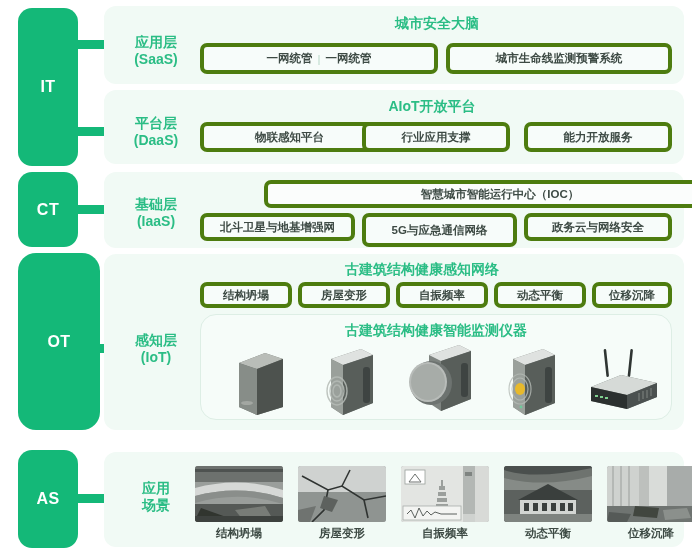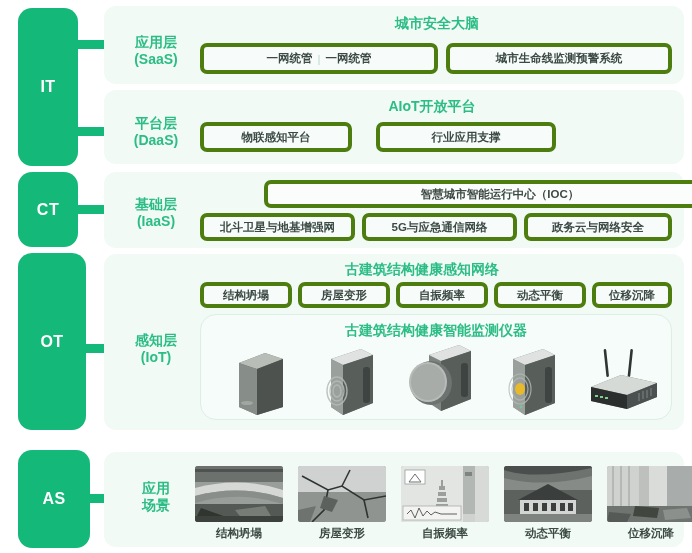--- a/index.html
+++ b/index.html
@@ -105,24 +105,24 @@
 <body>
 
 <div class="stage">
 
   <div class="spine" style="left:18px;top:8px;width:60px;height:158px;">
     <span>IT</span>
   </div>
   <div class="spine" style="left:18px;top:172px;width:60px;height:75px;">
     <span>CT</span>
   </div>
-  <div class="spine" style="left:18px;top:253px;width:68px;height:177px;">
+  <div class="spine" style="left:18px;top:253px;width:82px;height:177px;border-radius:18px;">
     <span>OT</span>
   </div>
-  <div class="spine" style="left:18px;top:450px;width:72px;height:98px;">
+  <div class="spine" style="left:18px;top:450px;width:60px;height:98px;">
     <span>AS</span>
   </div>
 
   <div class="connector" style="left:72px;top:40px;width:34px;"></div>
   <div class="connector" style="left:72px;top:127px;width:34px;"></div>
   <div class="connector" style="left:72px;top:205px;width:34px;"></div>
   <div class="connector" style="left:72px;top:344px;width:34px;"></div>
   <div class="connector" style="left:72px;top:494px;width:34px;"></div>
 
   <div class="card" style="left:104px;top:6px;width:580px;height:78px;">
@@ -145,42 +145,45 @@
   </div>
 
   <div class="card" style="left:104px;top:90px;width:580px;height:74px;">
     <div class="card-title" style="top:8px;padding-left:76px;box-sizing:border-box;">AIoT开放平台</div>
 
     <div class="layer-label" style="left:18px;top:25px;width:68px;">
       <div>平台层</div>
       <div>(DaaS)</div>
     </div>
 
-    <div class="pill" style="left:96px;top:32px;width:152px;height:30px;">
+    <div class="pill" style="left:96px;top:32px;width:179px;height:30px;">
       <span>物联感知平台</span>
     </div>
-    <div class="pill" style="left:272px;top:32px;width:180px;height:30px;justify-content:center;">
+    <div class="pill" style="left:258px;top:32px;width:148px;height:30px;justify-content:center;">
       <span>行业应用支撑</span>
+    </div>
+    <div class="pill" style="left:420px;top:32px;width:148px;height:30px;">
+      <span>能力开放服务</span>
     </div>
   </div>
 
   <div class="card" style="left:104px;top:172px;width:580px;height:76px;">
     <div class="layer-label" style="left:18px;top:24px;width:68px;">
       <div>基础层</div>
       <div>(IaaS)</div>
     </div>
 
     <div class="pill plain" style="left:112px;top:8px;width:472px;height:28px;margin-left:48px;">
       <span>智慧城市智能运行中心（IOC）</span>
     </div>
 
     <div class="pill" style="left:96px;top:41px;width:155px;height:28px;">
       <span>北斗卫星与地基增强网</span>
     </div>
-    <div class="pill" style="left:258px;top:41px;width:155px;height:28px;">
+    <div class="pill" style="left:258px;top:41px;width:155px;height:34px;">
       <span>5G与应急通信网络</span>
     </div>
     <div class="pill" style="left:420px;top:41px;width:148px;height:28px;">
       <span>政务云与网络安全</span>
     </div>
   </div>
 
   <div class="card" style="left:104px;top:254px;width:580px;height:176px;">
     <div class="card-title" style="top:7px;padding-left:56px;box-sizing:border-box;">古建筑结构健康感知网络</div>
 

